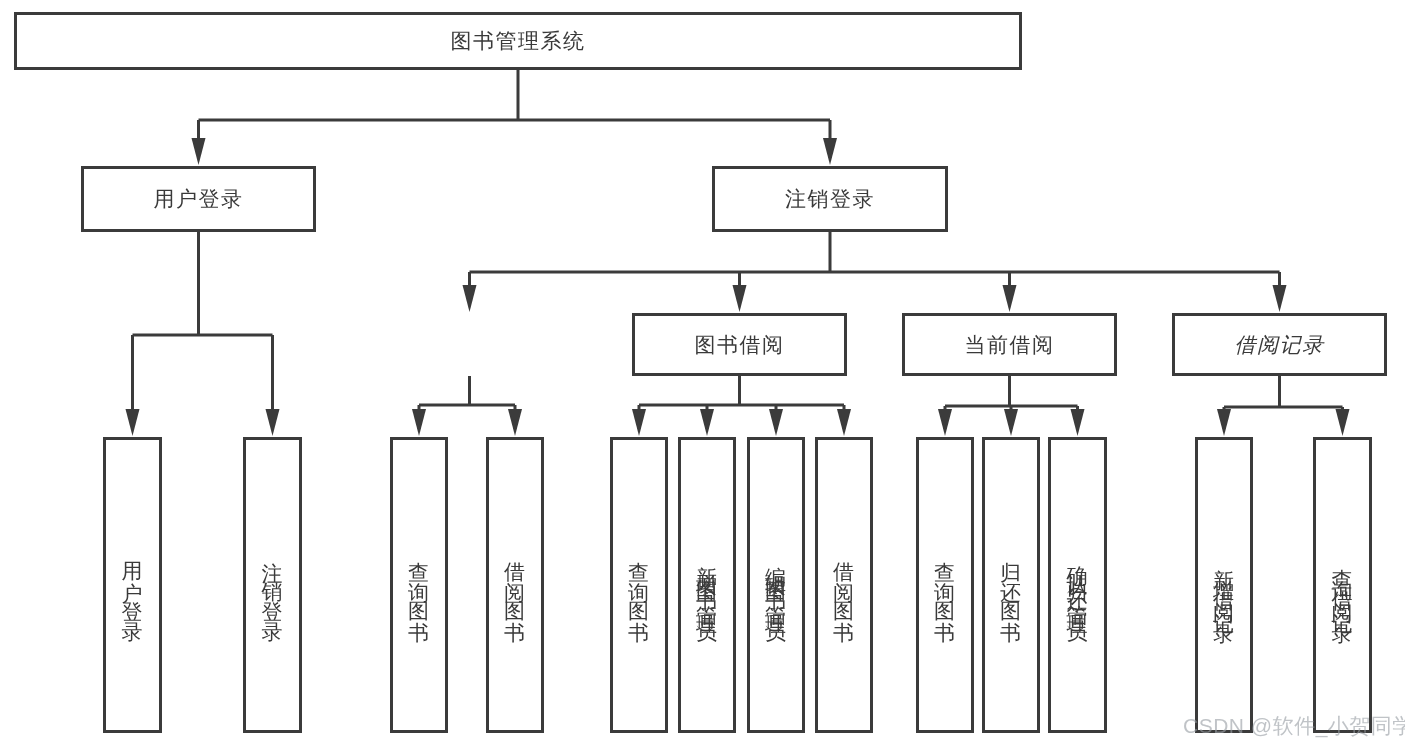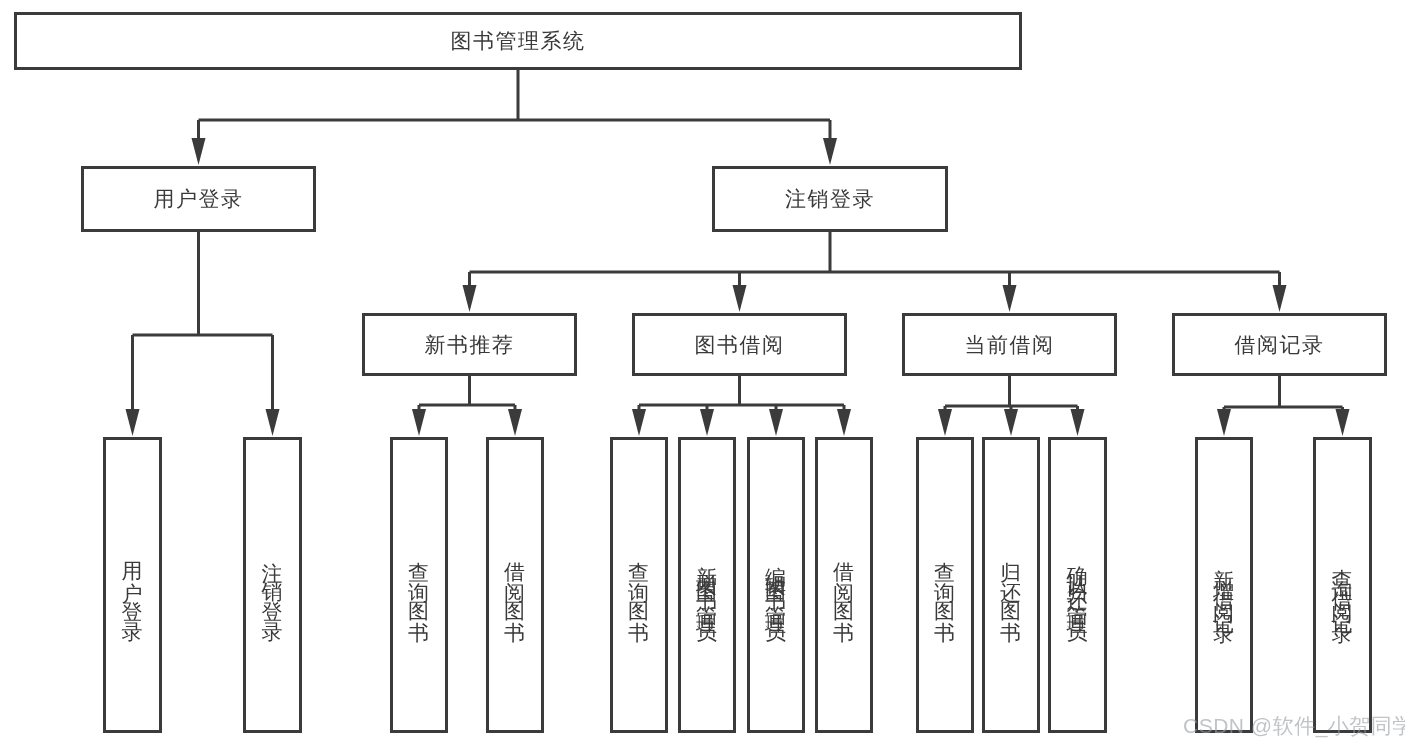--- a/index.html
+++ b/index.html
@@ -49,24 +49,23 @@
       <polygon points="938,409 952,409 945,436" fill="#3b3b3b"></polygon>
       <polygon points="1004,409 1018,409 1011,436" fill="#3b3b3b"></polygon>
       <polygon points="1070.5,409 1084.5,409 1077.5,436" fill="#3b3b3b"></polygon>
       <polygon points="1217,409 1231,409 1224,436" fill="#3b3b3b"></polygon>
       <polygon points="1335.5,409 1349.5,409 1342.5,436" fill="#3b3b3b"></polygon>
     </svg>
 
   <div class="node h" style="left: 14px; top: 12px; width: 1008px; height: 58px;">图书管理系统</div>
     <div class="node h" style="left: 81px; top: 166px; width: 235px; height: 66px;">用户登录</div>
     <div class="node h" style="left: 712px; top: 166px; width: 236px; height: 66px;">注销登录</div>
-    <div class="node h" style="left: 362px; top: 313px; width: 215px; height: 63px;">新书推荐</div>
     <div class="node h" style="left: 632px; top: 313px; width: 215px; height: 63px;">图书借阅</div>
     <div class="node h" style="left: 902px; top: 313px; width: 215px; height: 63px;">当前借阅</div>
-    <div class="node h" style="left: 1172px; top: 313px; width: 215px; height: 63px;">借阅记录</div>
+    <div class="node h" style="left: 1172px; top: 313px; width: 215px; height: 63px; font-style: italic;">借阅记录</div>
     <div class="node v" style="left: 103px; top: 437px; width: 59px; height: 296px; letter-spacing: 20px;">用户登录</div>
     <div class="node v" style="left: 243px; top: 437px; width: 59px; height: 296px; letter-spacing: 20px;">注销登录</div>
     <div class="node v" style="left: 390px; top: 437px; width: 58px; height: 296px; letter-spacing: 20px;">查询图书</div>
     <div class="node v" style="left: 486px; top: 437px; width: 58px; height: 296px; letter-spacing: 20px;">借阅图书</div>
     <div class="node v" style="left: 610px; top: 437px; width: 58px; height: 296px; letter-spacing: 20px;">查询图书</div>
     <div class="node v" style="left: 678px; top: 437px; width: 58px; height: 296px; letter-spacing: 8px;">新增图书（管理员）</div>
     <div class="node v" style="left: 747px; top: 437px; width: 58px; height: 296px; letter-spacing: 8px;">编辑图书（管理员）</div>
     <div class="node v" style="left: 815px; top: 437px; width: 58px; height: 296px; letter-spacing: 20px;">借阅图书</div>
     <div class="node v" style="left: 916px; top: 437px; width: 58px; height: 296px; letter-spacing: 20px;">查询图书</div>
     <div class="node v" style="left: 982px; top: 437px; width: 58px; height: 296px; letter-spacing: 20px;">归还图书</div>

